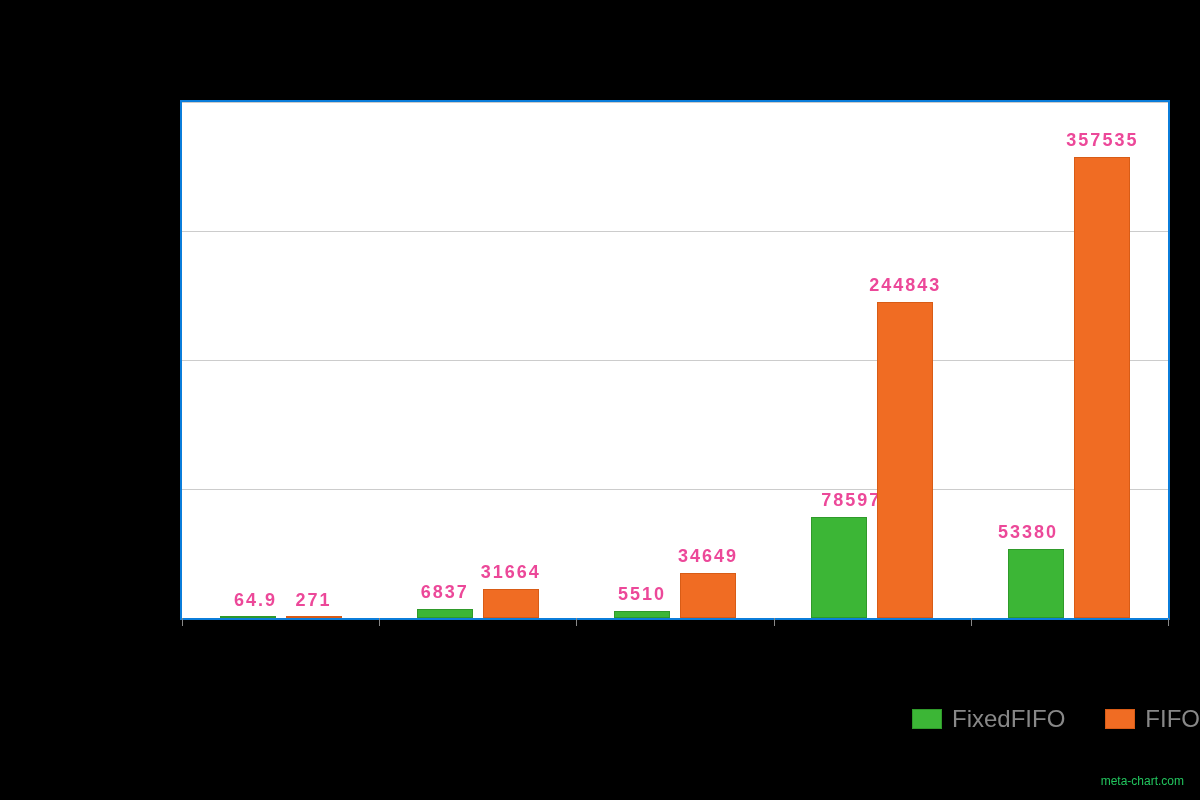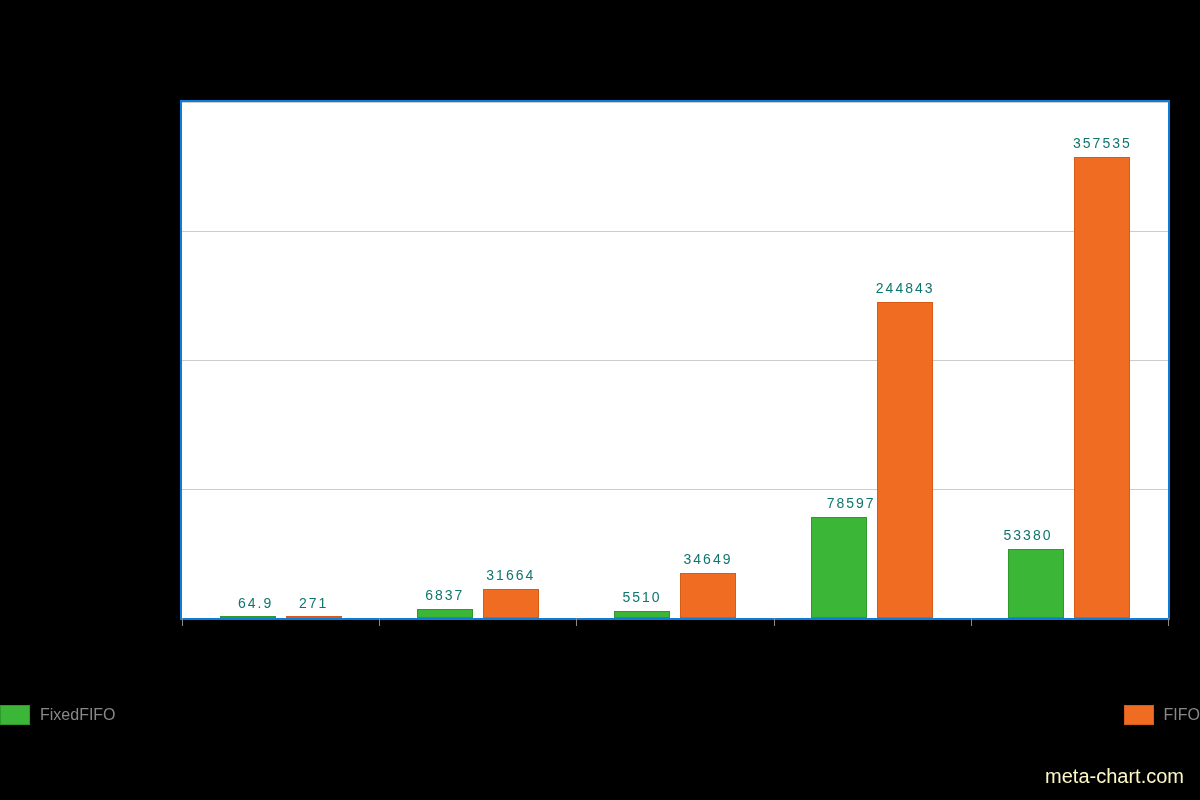--- a/index.html
+++ b/index.html
@@ -44,62 +44,62 @@
     border: 1px solid #2f9a2a;
     box-sizing: border-box;
   }
   .bar.orange {
     background: #f06c23;
     border: 1px solid #d85c16;
     box-sizing: border-box;
   }
   .bar-label {
     position: absolute;
-    font-size: 14px;
-    font-weight: 400;
+    font-size: 18px;
+    font-weight: 700;
     letter-spacing: 2px;
-    color: #0f766e;
+    color: #ec4899;
     transform: translateX(-50%);
     white-space: nowrap;
   }
   .x-tick {
     position: absolute;
     bottom: -8px;
     width: 0;
     height: 8px;
     border-left: 1px solid #888;
   }
   .legend {
     position: absolute;
     left: 0;
     width: 1200px;
     top: 705px;
     display: flex;
-    justify-content: space-between;
+    justify-content: flex-end;
     gap: 40px;
-    font-size: 16px;
+    font-size: 24px;
     color: #888;
   }
   .legend-item {
     display: flex;
     align-items: center;
     gap: 10px;
   }
   .legend-swatch {
     width: 28px;
     height: 18px;
   }
   .legend-swatch.green { background:#3cb636; border:1px solid #2f9a2a; }
   .legend-swatch.orange { background:#f06c23; border:1px solid #d85c16; }
   .attribution {
     position: absolute;
     right: 16px;
     bottom: 12px;
-    font-size: 20px;
-    color: #fef9c3;
+    font-size: 12px;
+    color: #22c55e;
   }
 </style>
 </head>
 <body>
 
 <div class="chart-wrap">
   <div class="plot" id="plot">
       <div class="grid-line" style="top: 387px;"></div>
       <div class="grid-line" style="top: 258px;"></div>
       <div class="grid-line" style="top: 129px;"></div>

